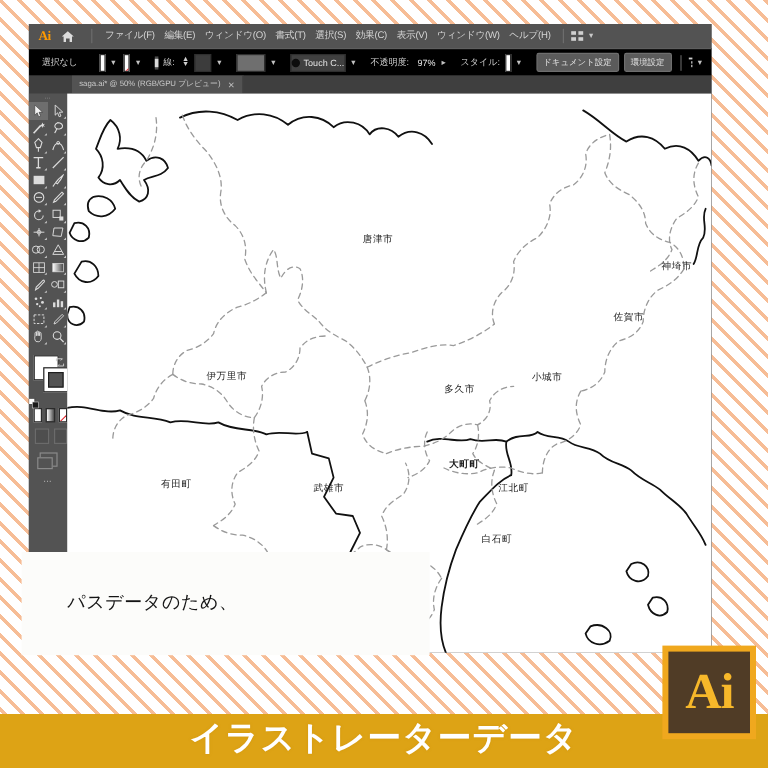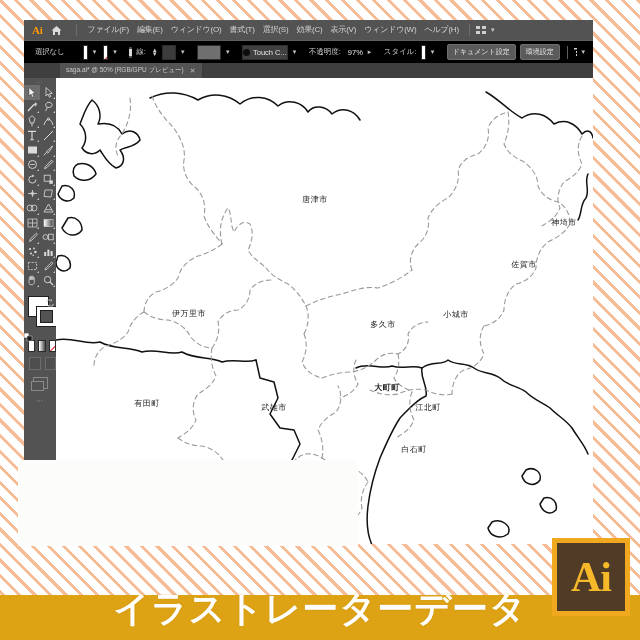--- a/index.html
+++ b/index.html
@@ -118,21 +118,21 @@
   #note{
     position:absolute;left:18px;top:460px;width:340px;height:86px;background:#fcfcfa;
     display:flex;flex-direction:column;justify-content:center;padding-left:38px;
     box-sizing:border-box;
   }
   #note div{font-size:15px;color:#141414;line-height:1.55;letter-spacing:.5px;}
   
   #band{position:absolute;left:0;bottom:0;width:640px;height:45px;background:#dda315;}
   #band-text{
     position:absolute;left:0;bottom:6px;width:640px;text-align:center;
-    font-size:36px;color:#ffffff;letter-spacing:1px;font-weight:bold;
+    font-size:28px;color:#ffffff;letter-spacing:1px;font-weight:bold;
     font-family:"DejaVu Sans",sans-serif;
     text-shadow:0 0 2px rgba(200,140,10,.55);
   }
   
   #badge{position:absolute;right:10px;bottom:24px;width:78px;height:78px;
     background:#f0a81e;padding:5px;box-sizing:border-box;}
   #badge-inner{width:100%;height:100%;background:#503c26;
     display:flex;align-items:center;justify-content:center;}
   #badge-inner span{color:#f7b82a;font-size:42px;font-weight:bold;
     font-family:"Liberation Serif",serif;line-height:1;letter-spacing:-1px;}
@@ -497,20 +497,21 @@
       <div class="mlabel" style="left:218px;top:329px;">武雄市</div>
       <div class="mlabel" style="left:331px;top:309px;font-weight:bold;">大町町</div>
       <div class="mlabel" style="left:372px;top:329px;">江北町</div>
       <div class="mlabel" style="left:358px;top:371px;">白石町</div>
       <div class="mlabel" style="left:246px;top:457px;">嬉野市</div>
     </div>
   </div>
 </div>
 
 <div id="note">
+  <div>パスデータのため、</div>
 </div>
 
 <div id="band"></div>
 <div id="band-text">イラストレーターデータ</div>
 
 <div id="badge">
   <div id="badge-inner">
     <span>Ai</span>
   </div>
 </div>

